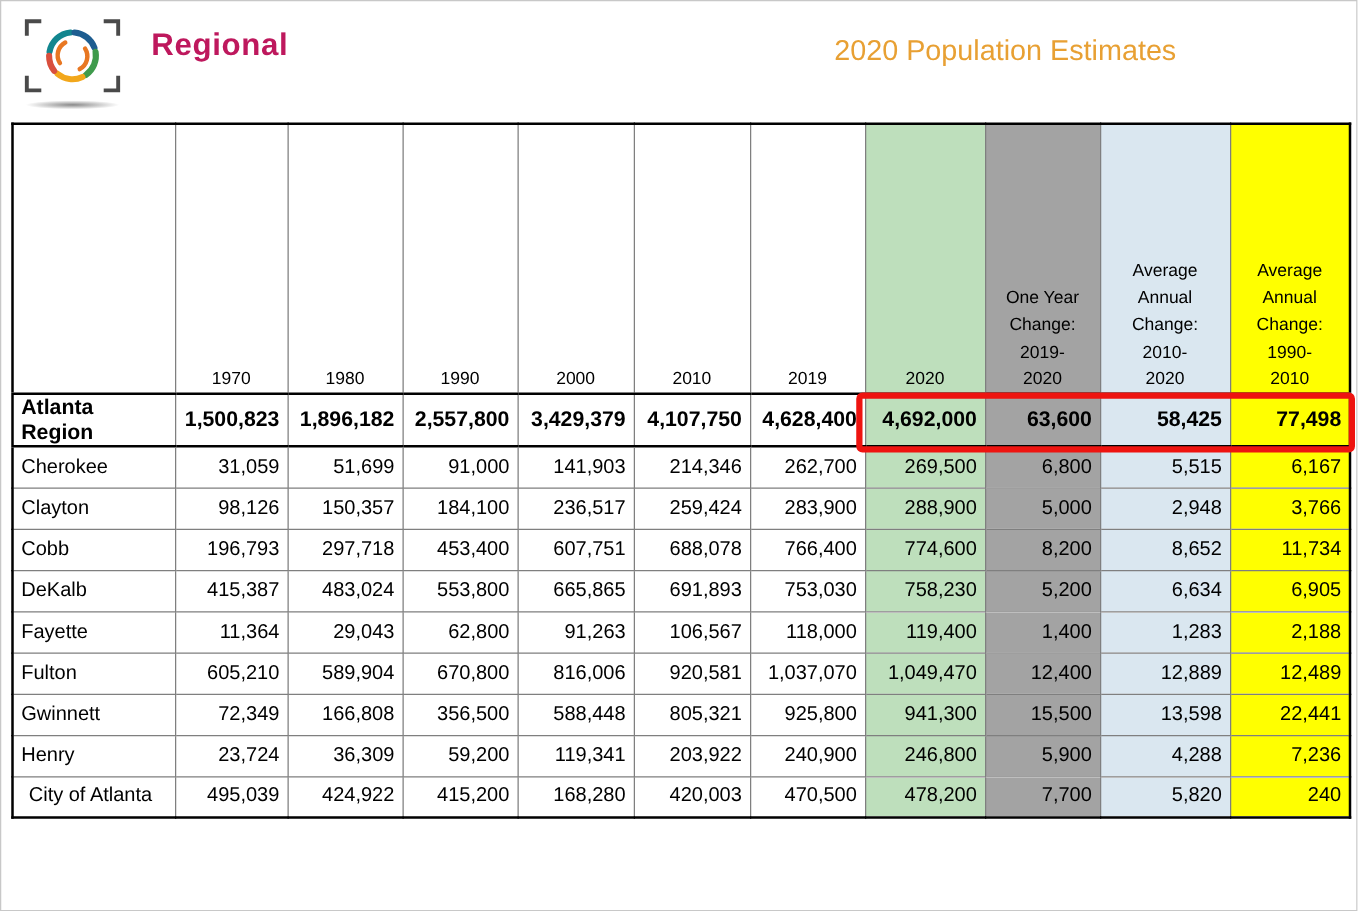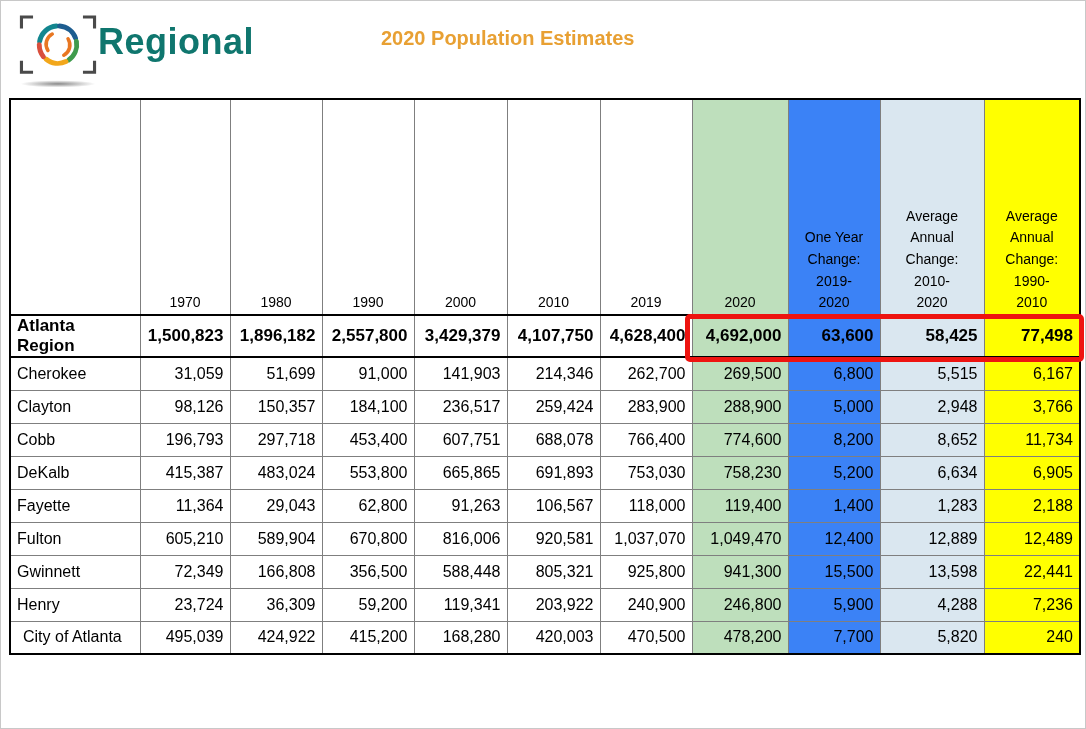--- a/index.html
+++ b/index.html
@@ -8,28 +8,28 @@
     width:1086px;height:729px;
     background:#ffffff;
     box-sizing:border-box;
     border:1px solid #c8c8c8;
     font-family:"Liberation Sans","DejaVu Sans",sans-serif;
     overflow:hidden;
   }
   
   .logo{position:absolute;left:12px;top:8px;width:90px;height:82px;}
   .brand{
-    position:absolute;left:97px;top:22px;
-    color:#0f766e;font-size:36px;font-weight:600;line-height:1.08;
+    position:absolute;left:120px;top:22px;
+    color:#be185d;font-size:25px;font-weight:600;line-height:1.08;
     letter-spacing:.5px;
   }
   .page-title{
     position:absolute;left:380px;top:26px;width:560px;
-    text-align:left;
-    color:#e8a033;font-size:20px;font-weight:bold;
+    text-align:right;
+    color:#e8a033;font-size:23px;font-weight:normal;
   }
   
   table.pop{
     position:absolute;left:8px;top:97px;
     width:1070px;
     border-collapse:collapse;table-layout:fixed;
     border:2px solid #000;
     font-size:16px;color:#000;
   }
   table.pop td{
@@ -50,21 +50,21 @@
   }
   tbody td{height:33px;}
   tr.region-row td{
     font-weight:bold;font-size:17px;height:38px;
     border-bottom:2px solid #000;
   }
   td.label{text-align:left;}
   td.label.indent{padding-left:12px;}
   td.num{text-align:right;}
   td.bg-green {background:#bedfbc;border-left:1px solid #000;border-right:1px solid #000;}
-  td.bg-orange{background:#3b82f6;border-left:1px solid #000;border-right:1px solid #000;}
+  td.bg-orange{background:#a3a3a3;border-left:1px solid #000;border-right:1px solid #000;}
   td.bg-blue  {background:#dae7f0;border-left:1px solid #000;border-right:1px solid #000;}
   td.bg-yellow{background:#ffff00;border-left:1px solid #000;border-right:1px solid #000;}
   
   .highlight-box{
     position:absolute;left:684px;top:313px;
     width:389px;height:38px;
     border:5px solid #ee1410;
     border-radius:5px;
     pointer-events:none;
   }

